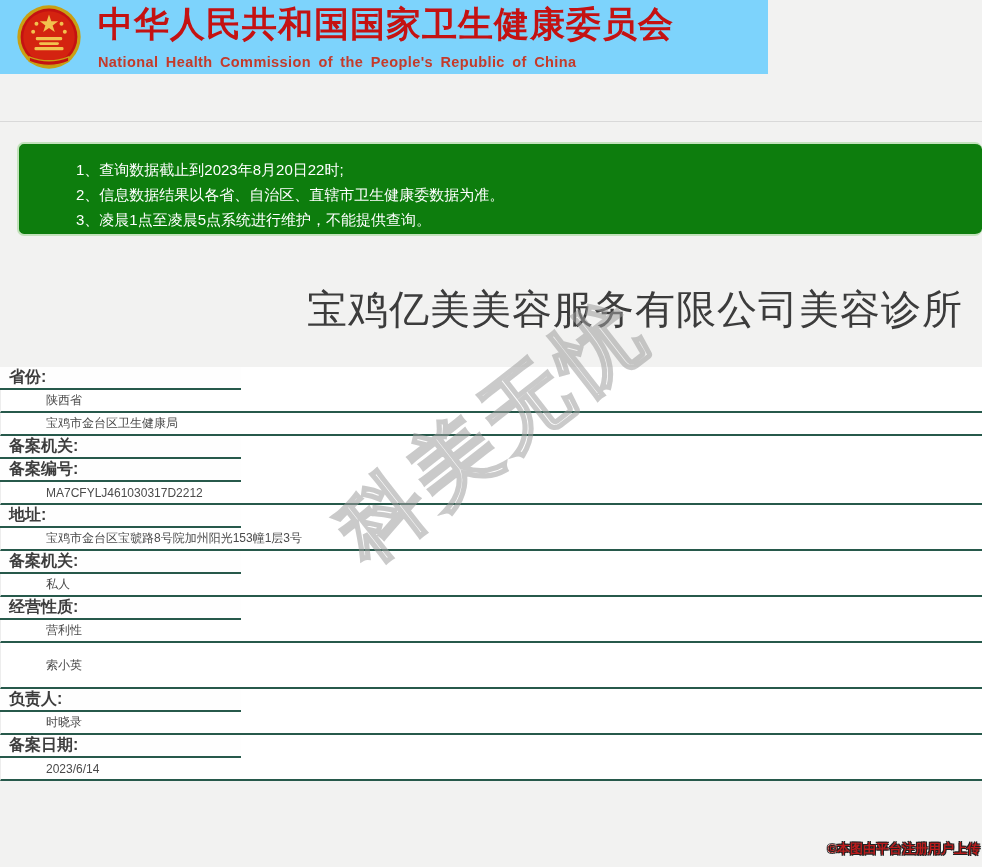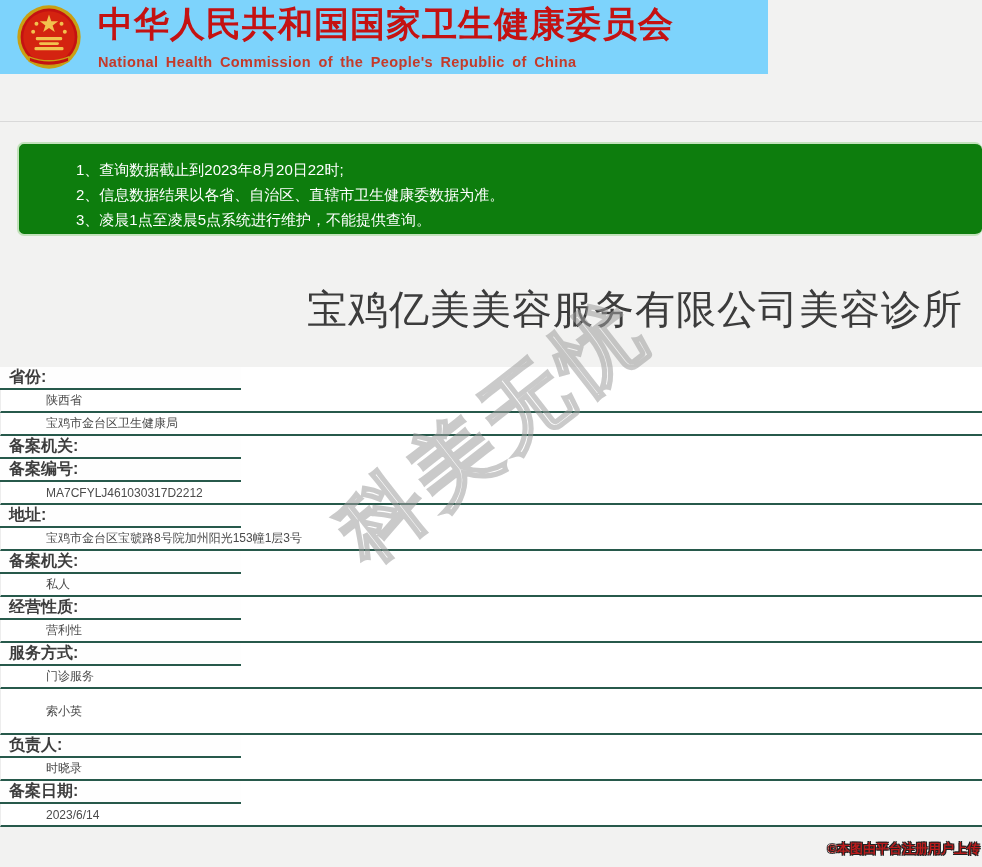--- a/index.html
+++ b/index.html
@@ -145,24 +145,20 @@
     </div>
     <div class="row">
       <div class="cell label">备案机关:</div>
       <div class="cell value">私人</div>
     </div>
     <div class="row">
       <div class="cell label">经营性质:</div>
       <div class="cell value">营利性</div>
     </div>
     <div class="row">
-      <div class="cell label">服务方式:</div>
-      <div class="cell value">门诊服务</div>
-    </div>
-    <div class="row">
       <div class="cell value">索小英</div>
     </div>
     <div class="row">
       <div class="cell label">负责人:</div>
       <div class="cell value">时晓录</div>
     </div>
     <div class="row">
       <div class="cell label">备案日期:</div>
       <div class="cell value">2023/6/14</div>
     </div>

